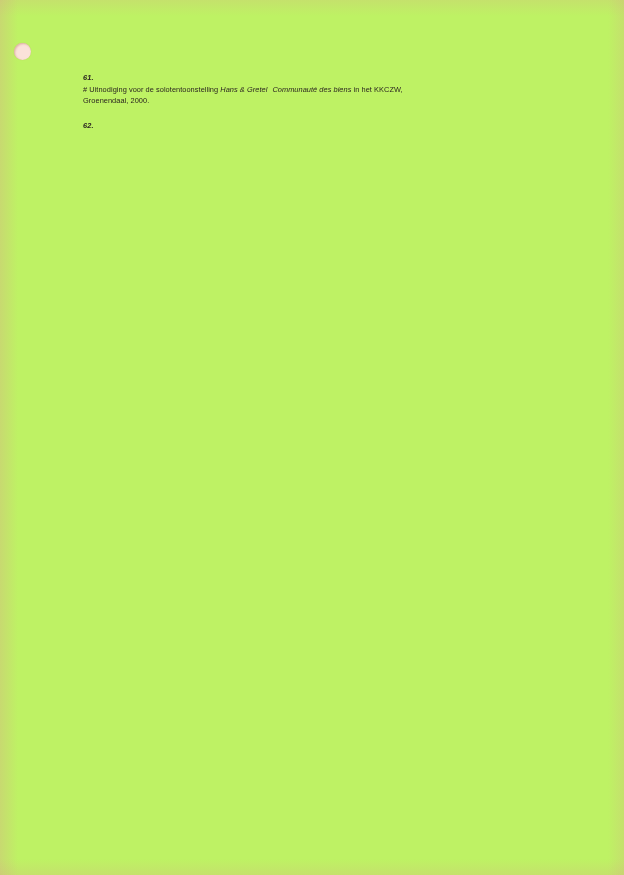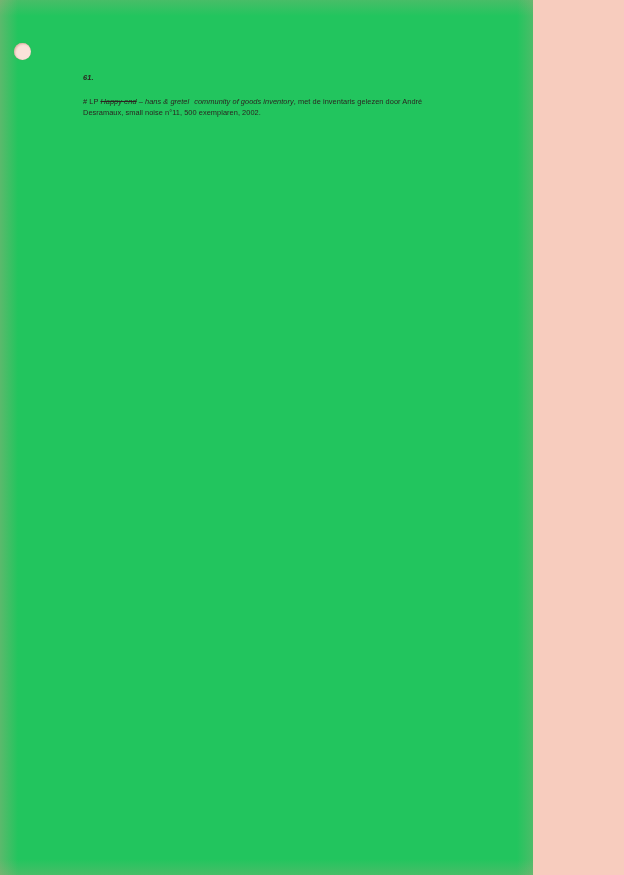--- a/index.html
+++ b/index.html
@@ -8,23 +8,23 @@
   }
   body {
     width: 624px;
     height: 875px;
     background: #f7ccbe;
     font-family: "Liberation Sans", sans-serif;
     overflow: hidden;
   }
   .page {
     position: relative;
-    width: 533px;
+    width: 624px;
     height: 875px;
-    background: #22c55e;
+    background: #bef264;
   }
   
   .page::before {
     content: "";
     position: absolute;
     left: 0; top: 0; right: 0; bottom: 0;
     background:
       linear-gradient(to right, rgba(222,160,140,0.30) 0px, rgba(247,205,191,0) 18px),
       linear-gradient(to left, rgba(222,160,140,0.22) 0px, rgba(247,205,191,0) 16px),
       linear-gradient(to bottom, rgba(222,160,140,0.20) 0px, rgba(247,205,191,0) 16px),
@@ -81,23 +81,25 @@
 <body>
 
 <div class="page">
 
   <div class="punch-hole"></div>
 
   <div class="content">
 
     <div class="entry">
       <div class="entry-num">61.</div>
+      <div class="entry-line">
+        <span>#</span>
+        <span>Uitnodiging voor de solotentoonstelling </span><span class="it">Hans &amp; Gretel</span><span class="sp"></span><span class="it">Communauté des biens</span>
+        <span>in het KKCZW, Groenendaal, 2000.</span>
+      </div>
     </div>
 
     <div class="entry">
-      <div class="entry-line">
-        <span>#</span>
-        <span>LP </span><span class="strike">Happy end</span><span class="it"> – hans &amp; gretel</span><span class="sp"></span><span class="it">community of goods inventory</span><span>, met de inventaris gelezen door André Desramaux, small noise n°11, 500 exemplaren, 2002.</span>
-      </div>
+      <div class="entry-num">62.</div>
     </div>
 
   </div>
 </div>
 
 </body></html>

